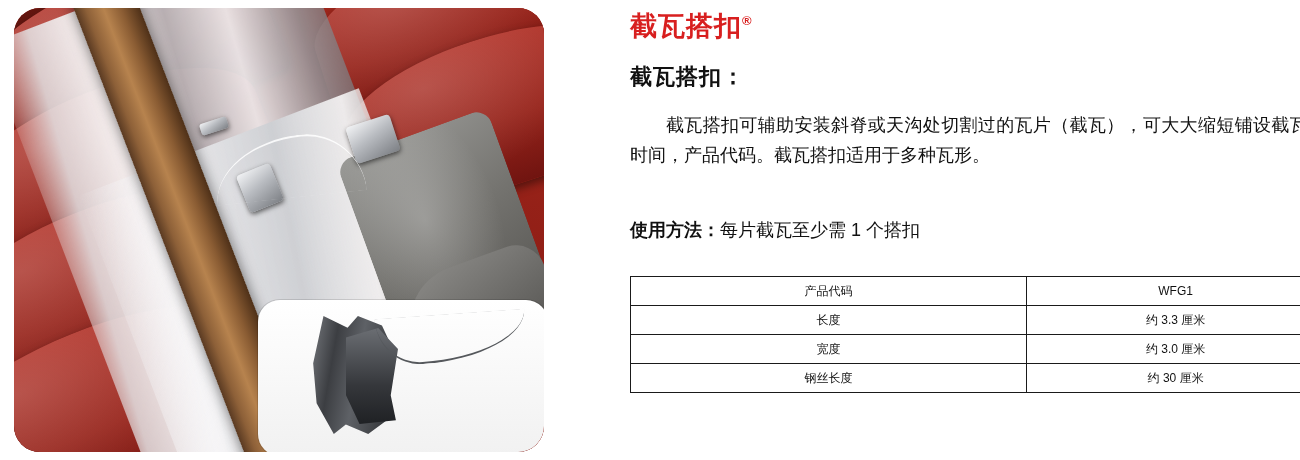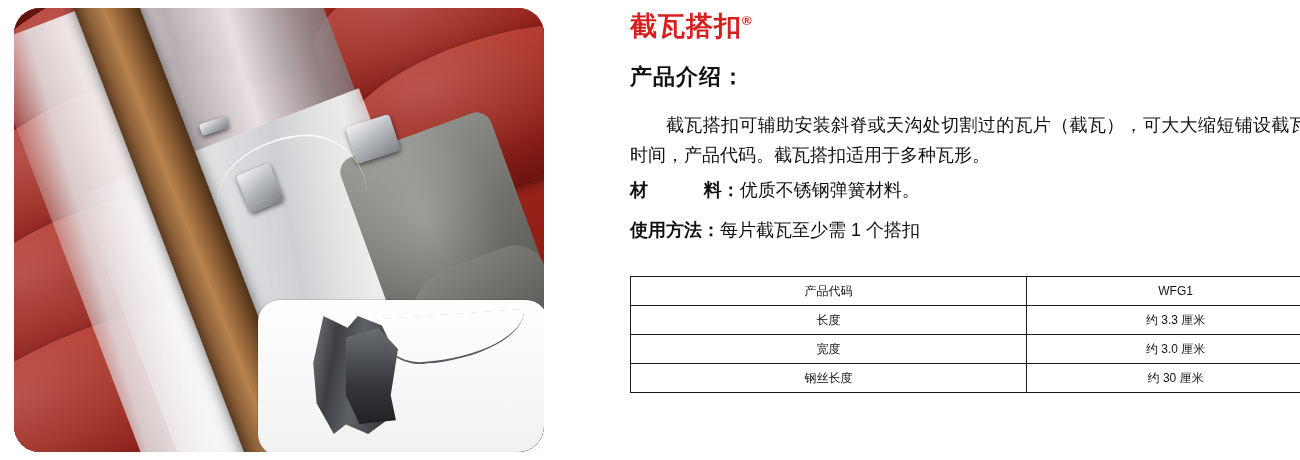--- a/index.html
+++ b/index.html
@@ -287,27 +287,24 @@
     <div class="inset-wire"></div>
   </div>
 </div>
 
 <div class="content">
 
   <div class="title">
     <span>截瓦搭扣</span><span class="reg">®</span>
   </div>
 
-  <div class="section-title">产品介绍：</div>
+  <div class="section-title">截瓦搭扣：</div>
 
   <div class="para">截瓦搭扣可辅助安装斜脊或天沟处切割过的瓦片（截瓦），可大大缩短铺设截瓦的时间，产品代码。截瓦搭扣适用于多种瓦形。</div>
 
-  <div class="kv kv-material">
-    <span class="k">材</span><span class="spacer-wide"></span><span class="k">料：</span><span>优质不锈钢弹簧材料。</span>
-  </div>
 
   <div class="kv kv-usage">
     <span class="k">使用方法：</span><span>每片截瓦至少需 1 个搭扣</span>
   </div>
 
   <table class="spec-table">
     <tbody>
       <tr>
         <td class="c1">产品代码</td>
         <td class="c2">WFG1</td>

